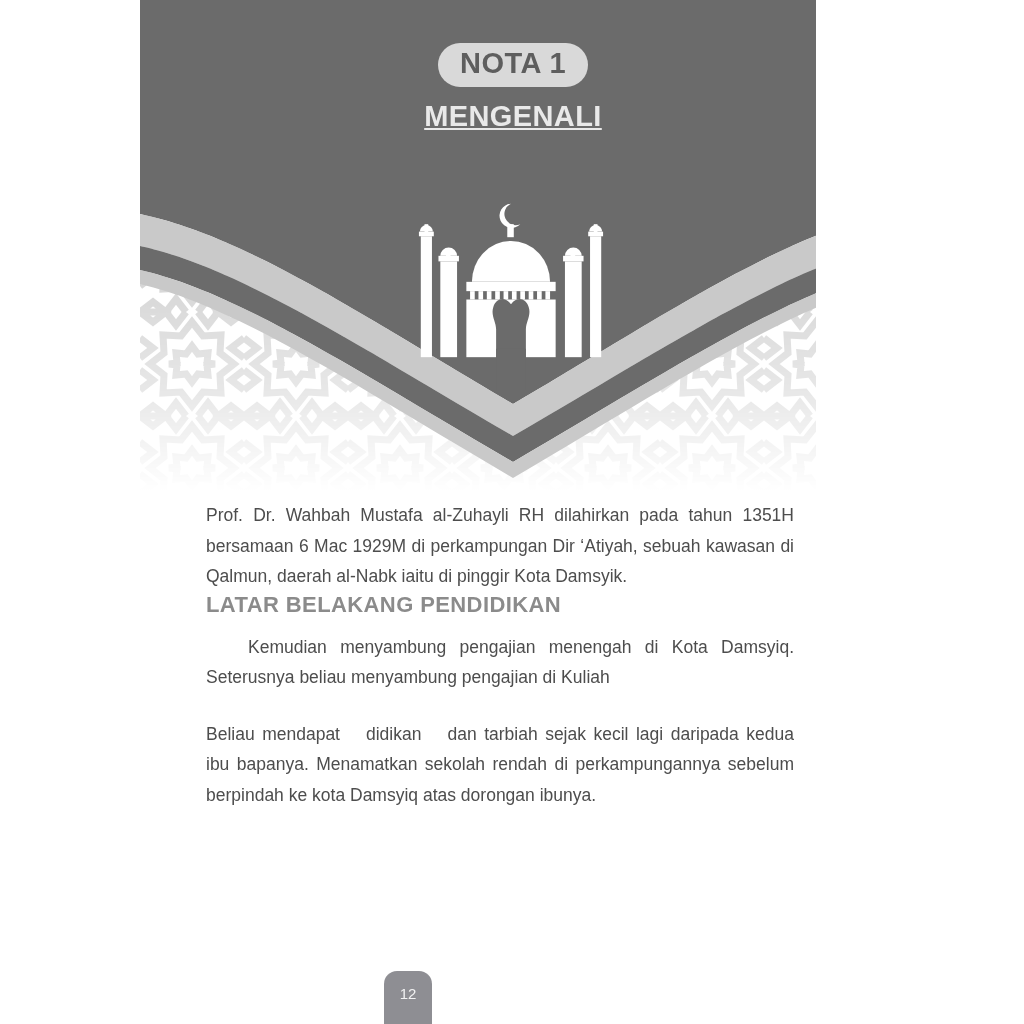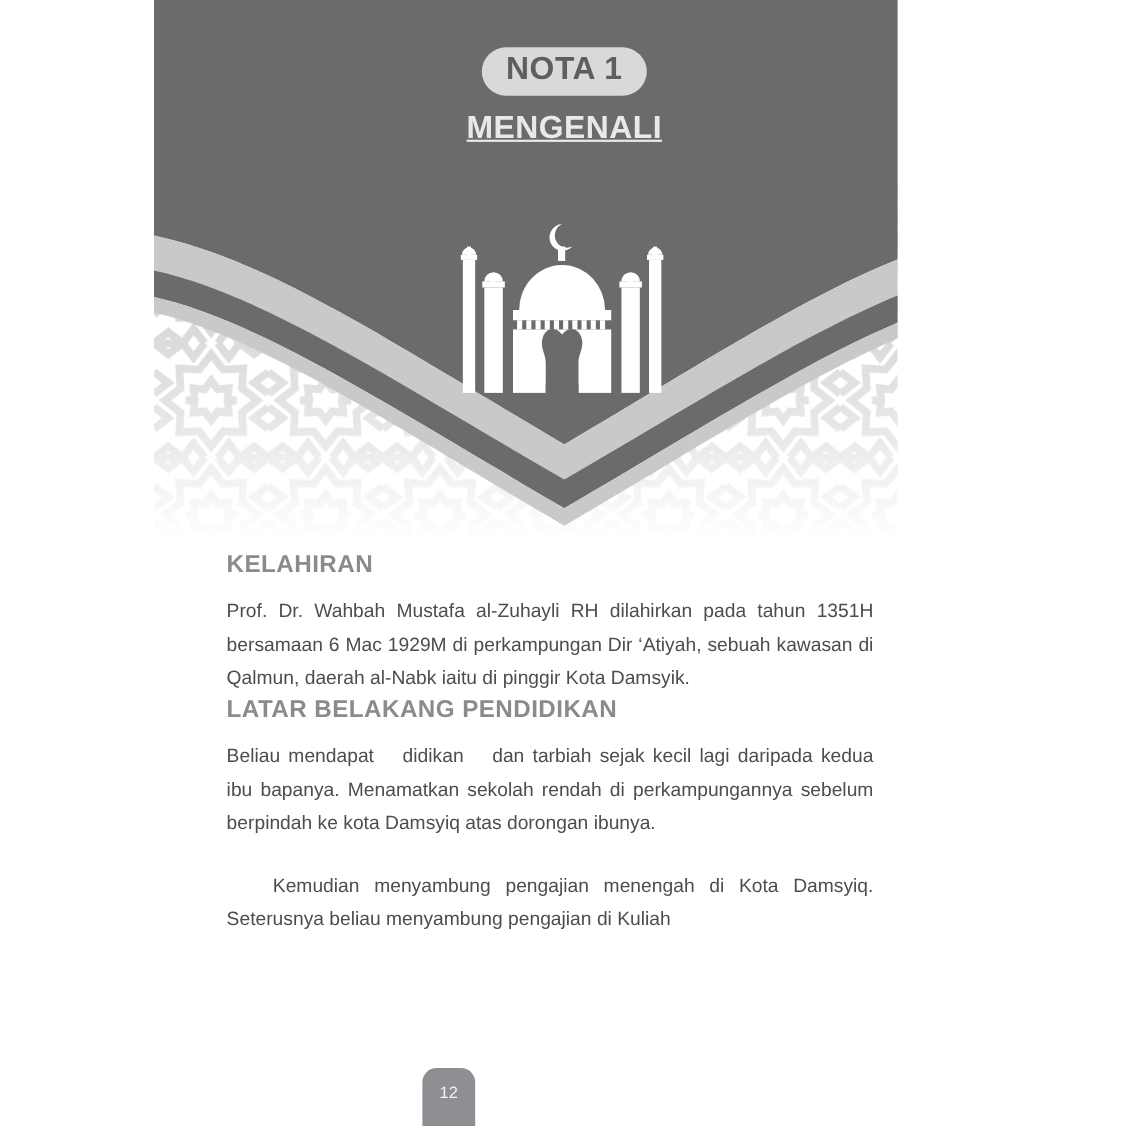--- a/index.html
+++ b/index.html
@@ -257,27 +257,26 @@
   <div class="header-text">
     <div class="nota-badge">NOTA 1</div>
     <div class="title-block">
       <span class="title-line">MENGENALI</span>
     </div>
   </div>
 
   <div class="content">
 
     <div class="section">
-      <h2 class="section-heading">KELAHIRAN</h2>
       <p class="para">Prof. Dr. Wahbah Mustafa al-Zuhayli RH dilahirkan pada tahun 1351H bersamaan 6 Mac 1929M di perkampungan Dir ‘Atiyah, sebuah kawasan di Qalmun, daerah al-Nabk iaitu di pinggir Kota Damsyik.</p>
     </div>
 
     <div class="section">
       <h2 class="section-heading">LATAR BELAKANG PENDIDIKAN</h2>
+      <p class="para indent">Kemudian menyambung pengajian menengah di Kota Damsyiq. Seterusnya beliau menyambung pengajian di Kuliah</p>
       <p class="para"><span>Beliau mendapat</span><span class="wide-gap"></span><span>didikan</span><span class="wide-gap"></span><span>dan tarbiah sejak kecil lagi daripada kedua ibu bapanya. Menamatkan sekolah rendah di perkampungannya sebelum berpindah ke kota Damsyiq atas dorongan ibunya.</span></p>
-      <p class="para indent">Kemudian menyambung pengajian menengah di Kota Damsyiq. Seterusnya beliau menyambung pengajian di Kuliah</p>
     </div>
 
   </div>
 
   <div class="page-tab">12</div>
 
 </div>
 
 </body></html>

